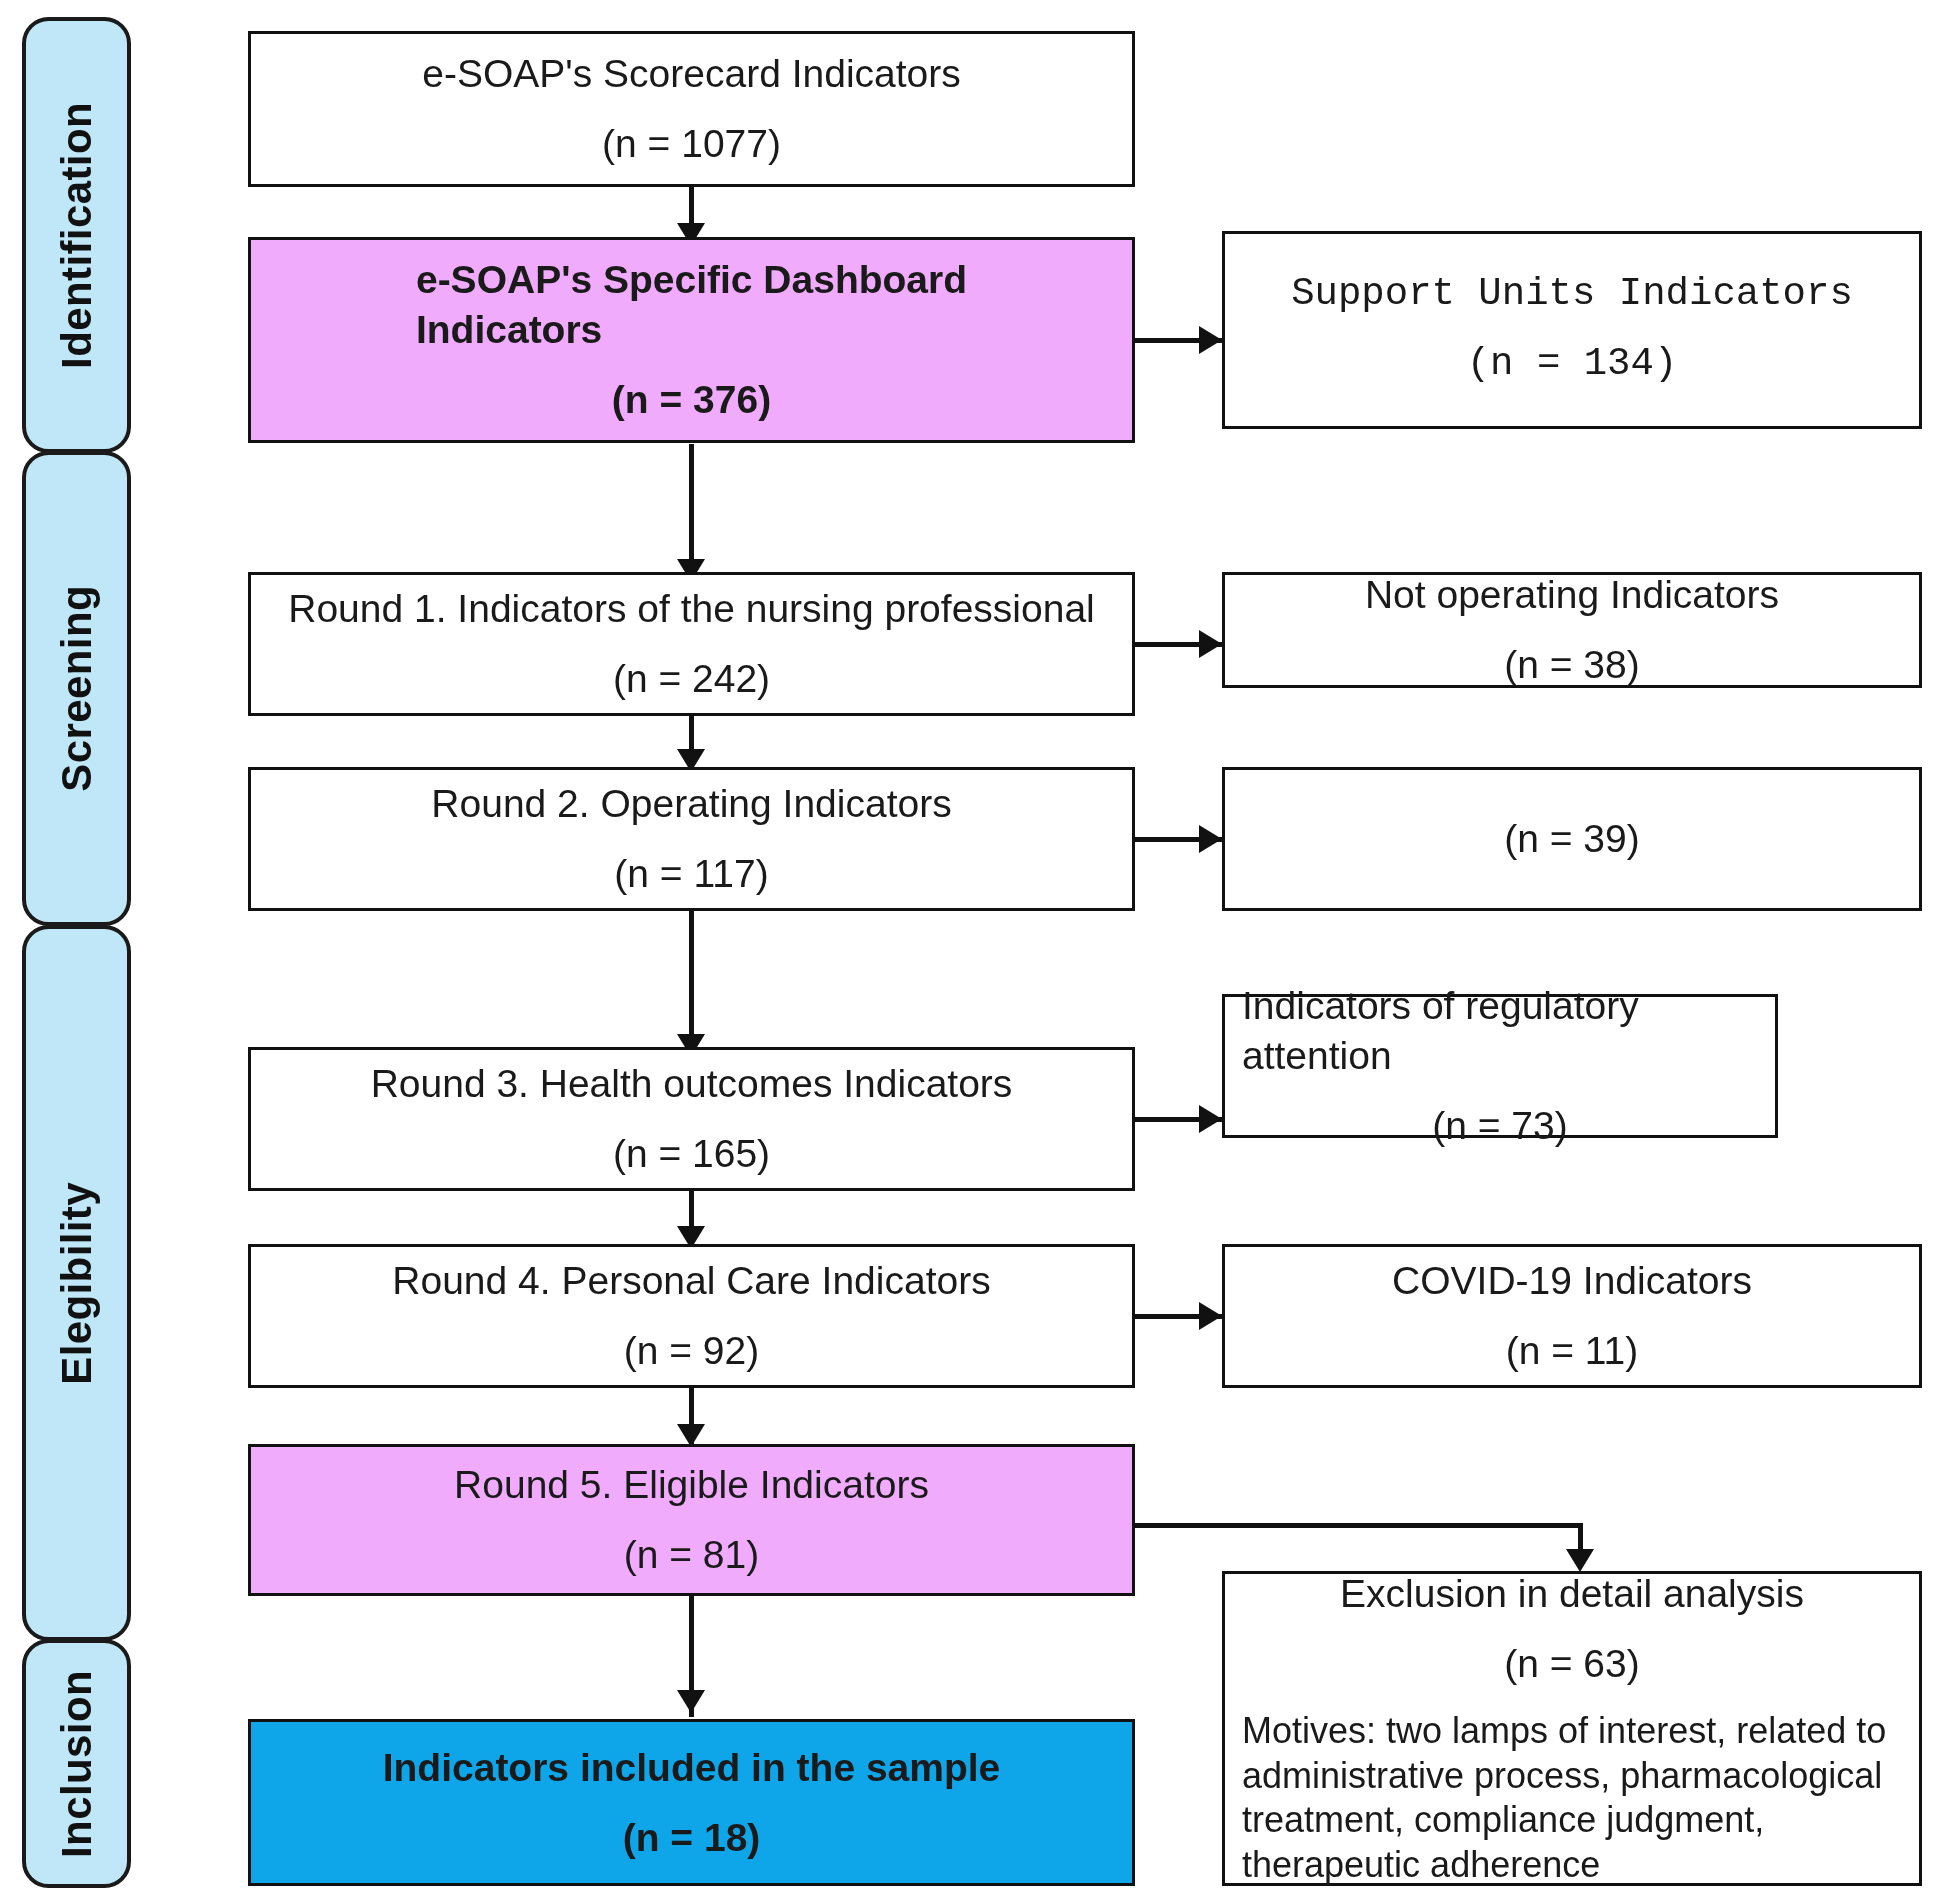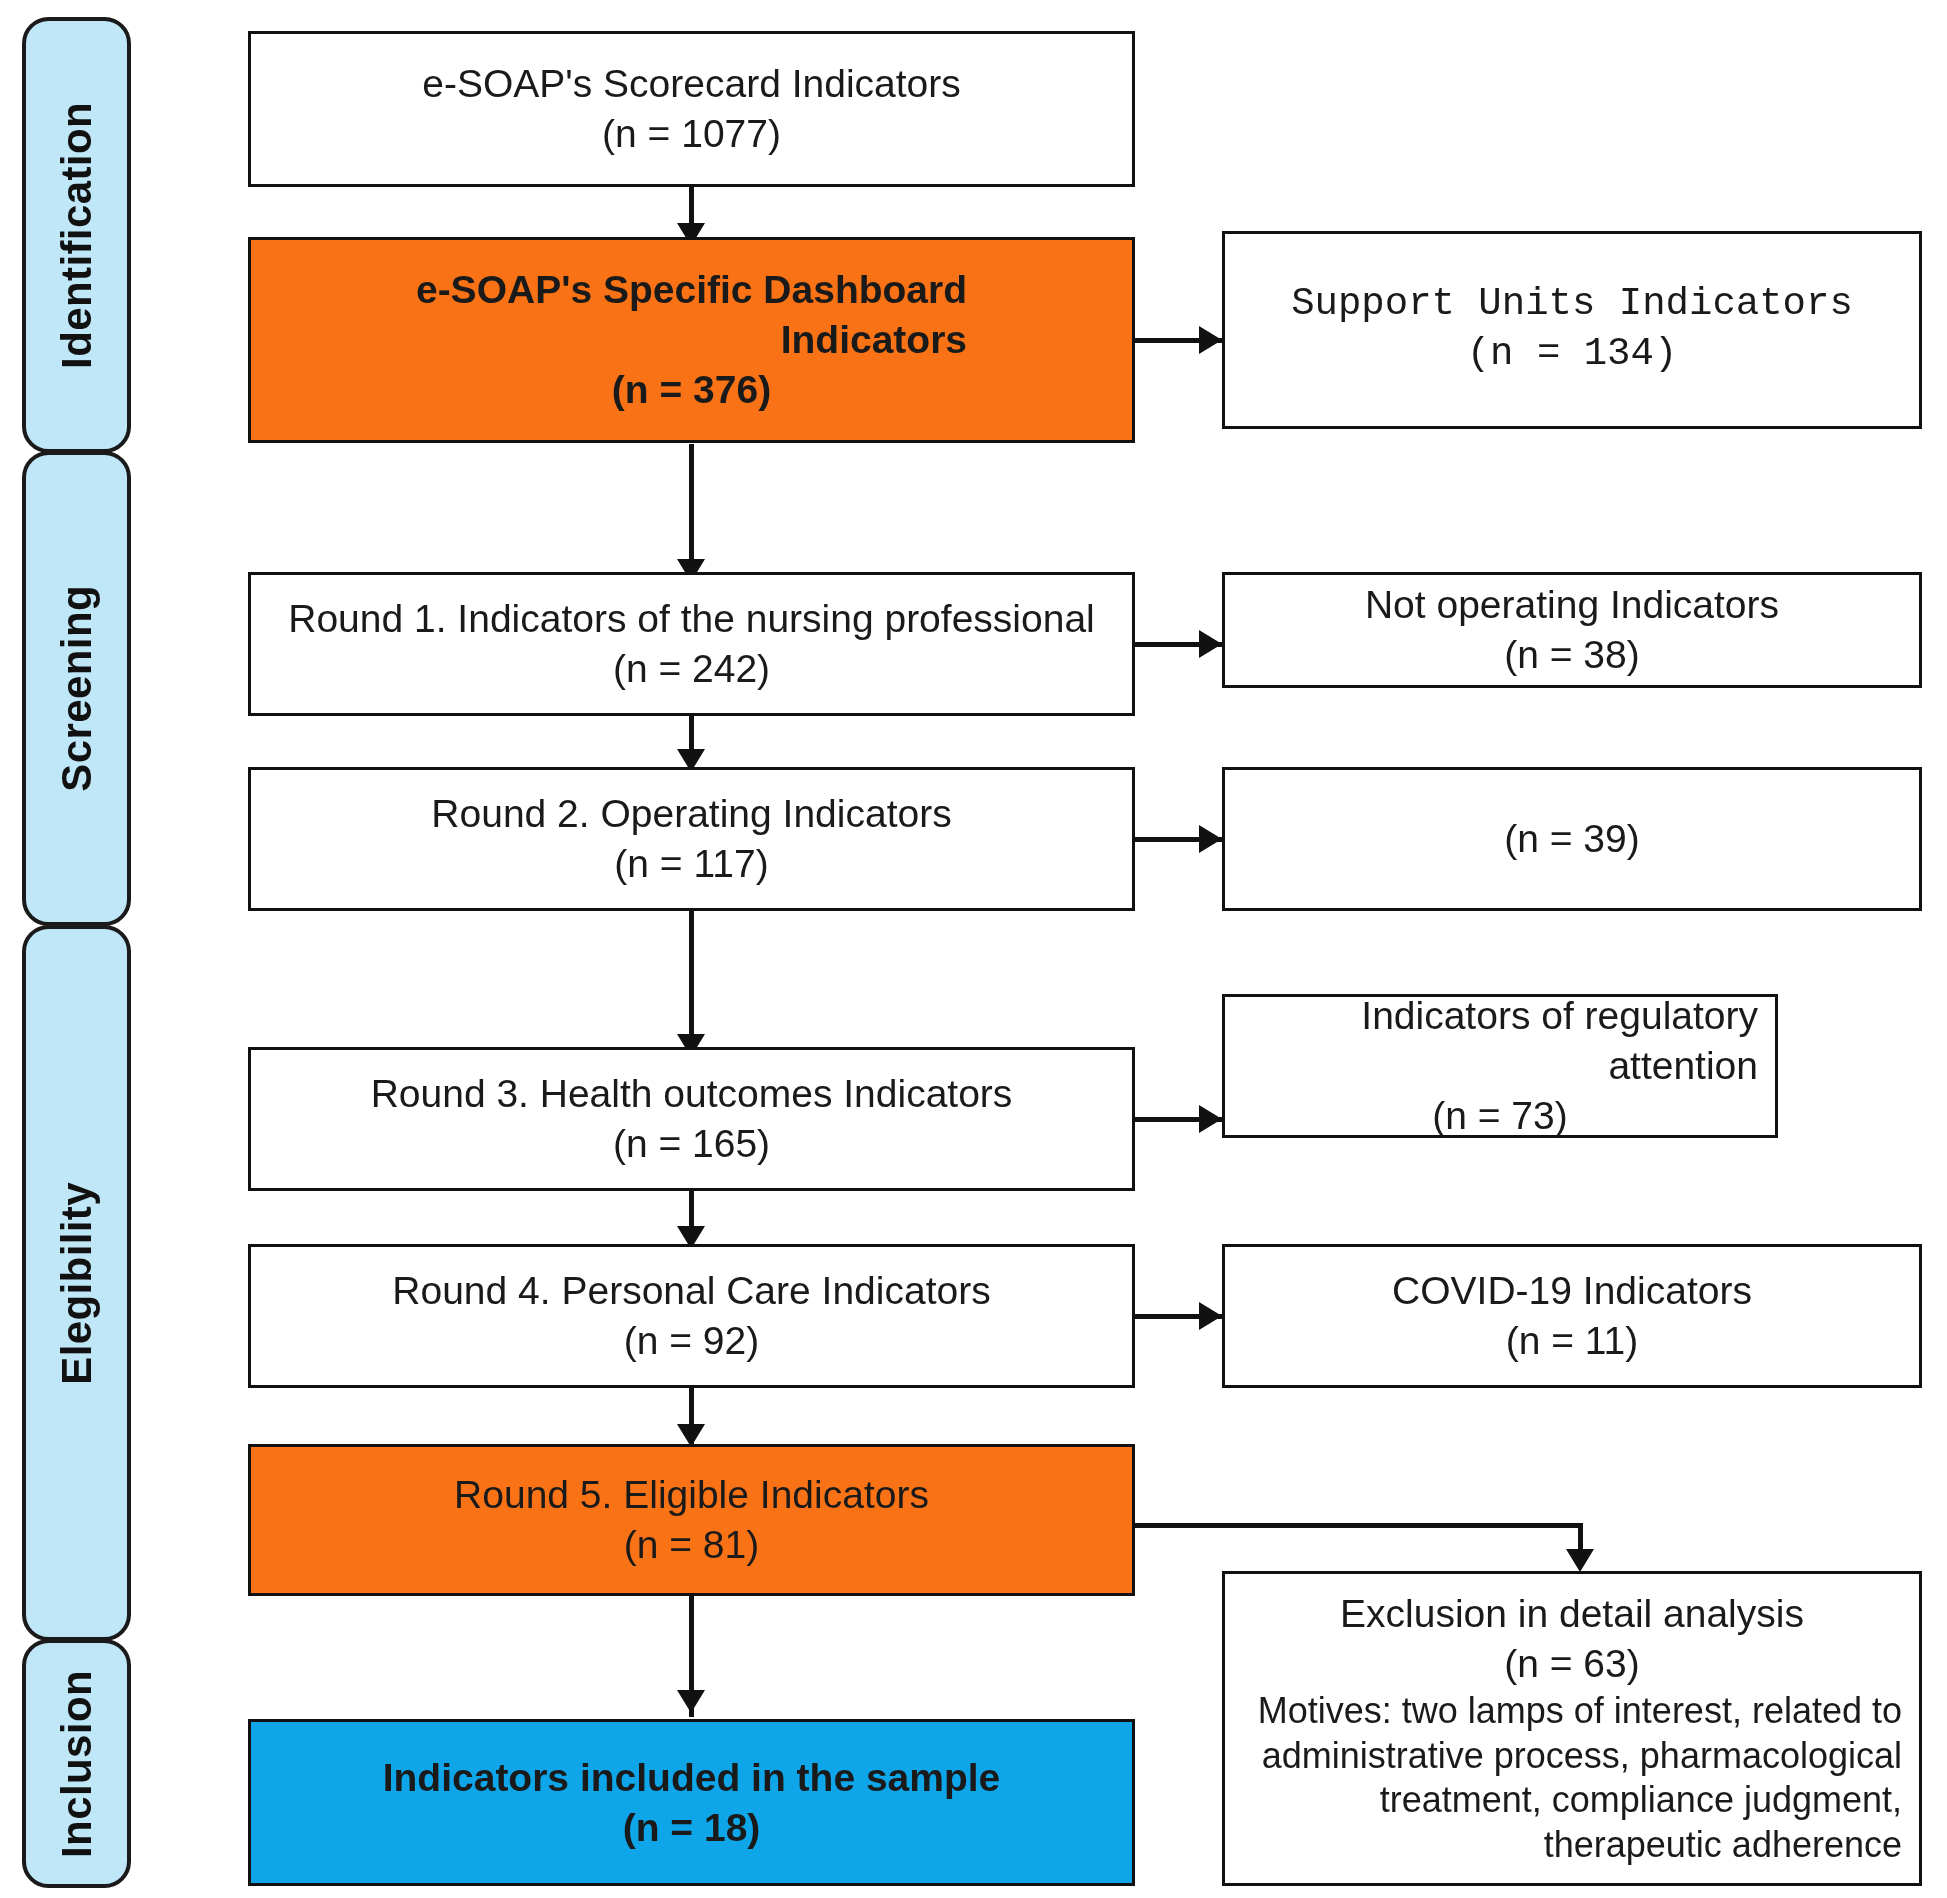--- a/index.html
+++ b/index.html
@@ -43,30 +43,31 @@
   
   .flow-box {
     position: absolute;
     box-sizing: border-box;
     border: 3.9px solid #111111;
     background: #ffffff;
     display: flex;
     flex-direction: column;
     align-items: center;
     justify-content: center;
-    text-align: right;
+    text-align: left;
     padding: 6.2px 17px;
+    gap: 20px;
   }
   .flow-box .line {
     font-size: 39px;
     line-height: 1.28;
     color: #1a1a1a;
     white-space: pre-line;
   }
-  .flow-box.pale  { background: #f97316; }
+  .flow-box.pale  { background: #f0abfc; }
   .flow-box.blue  { background: #0ea5e9; }
   .flow-box.bold .line { font-weight: 700; }
   .flow-box .small { font-size: 36px; line-height: 1.24; }
 
   
   .conn {
     position: absolute;
     background: #111111;
   }
   .conn.v { width: 4.7px; }

